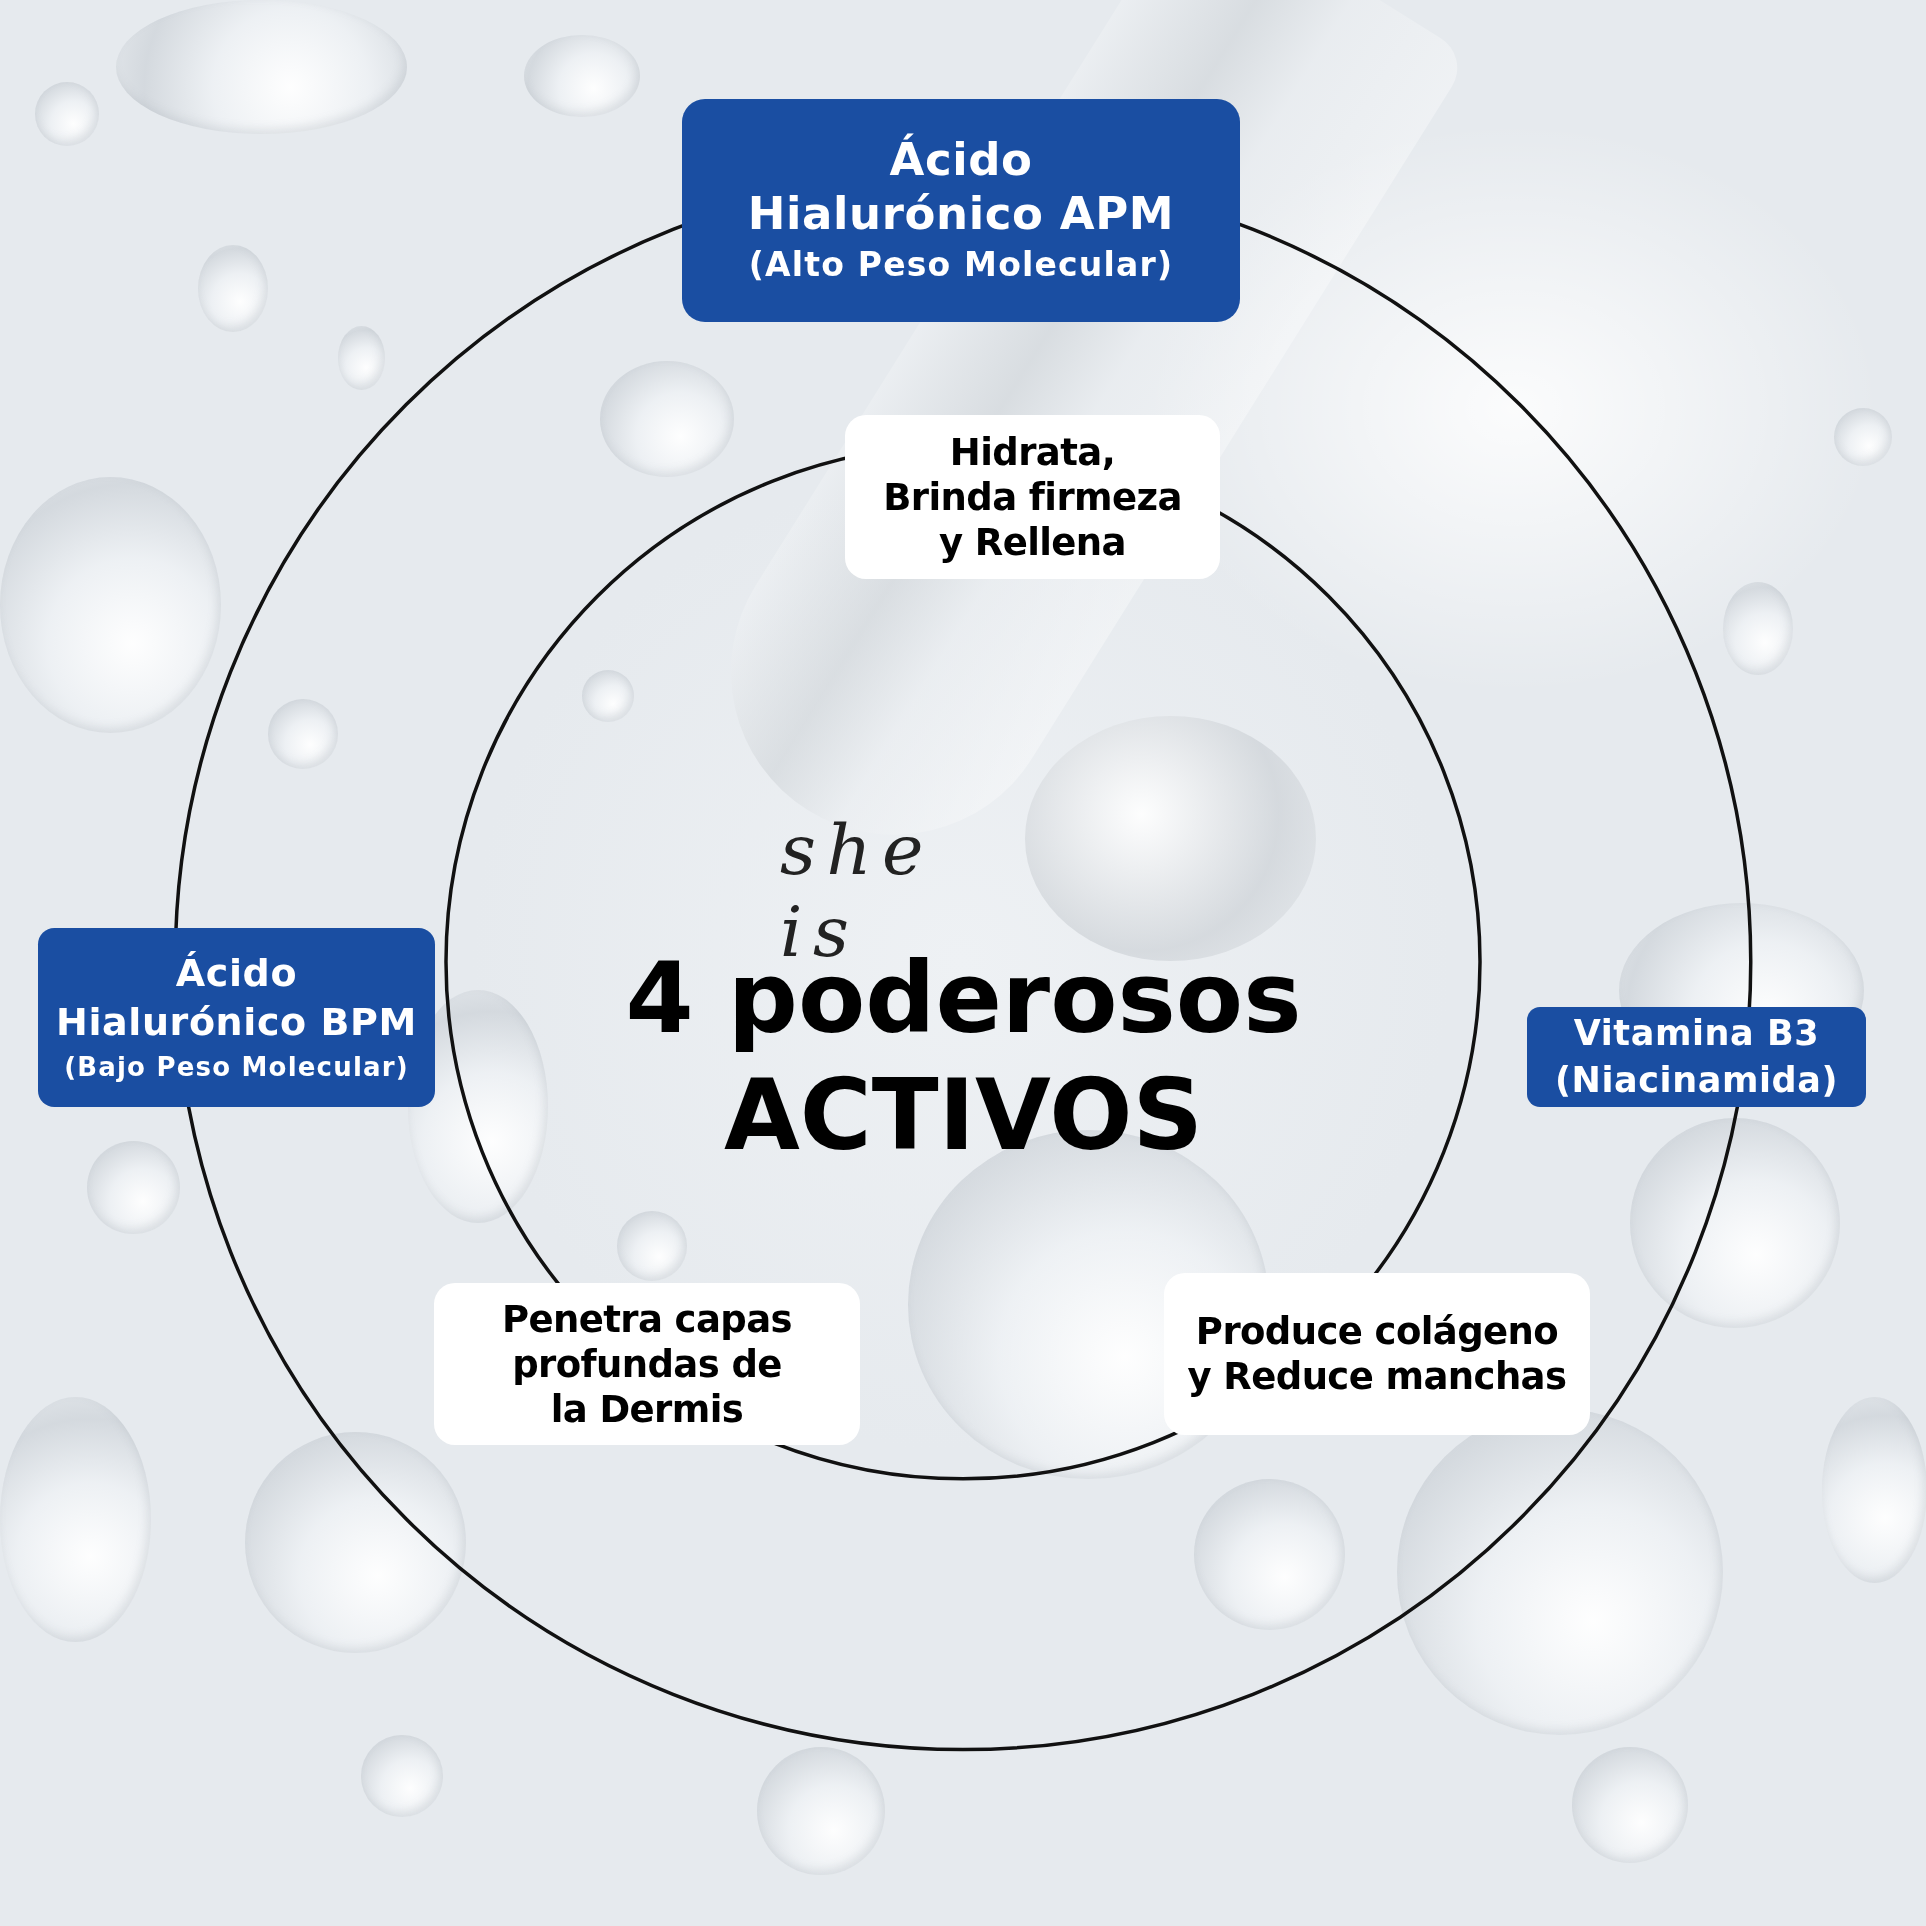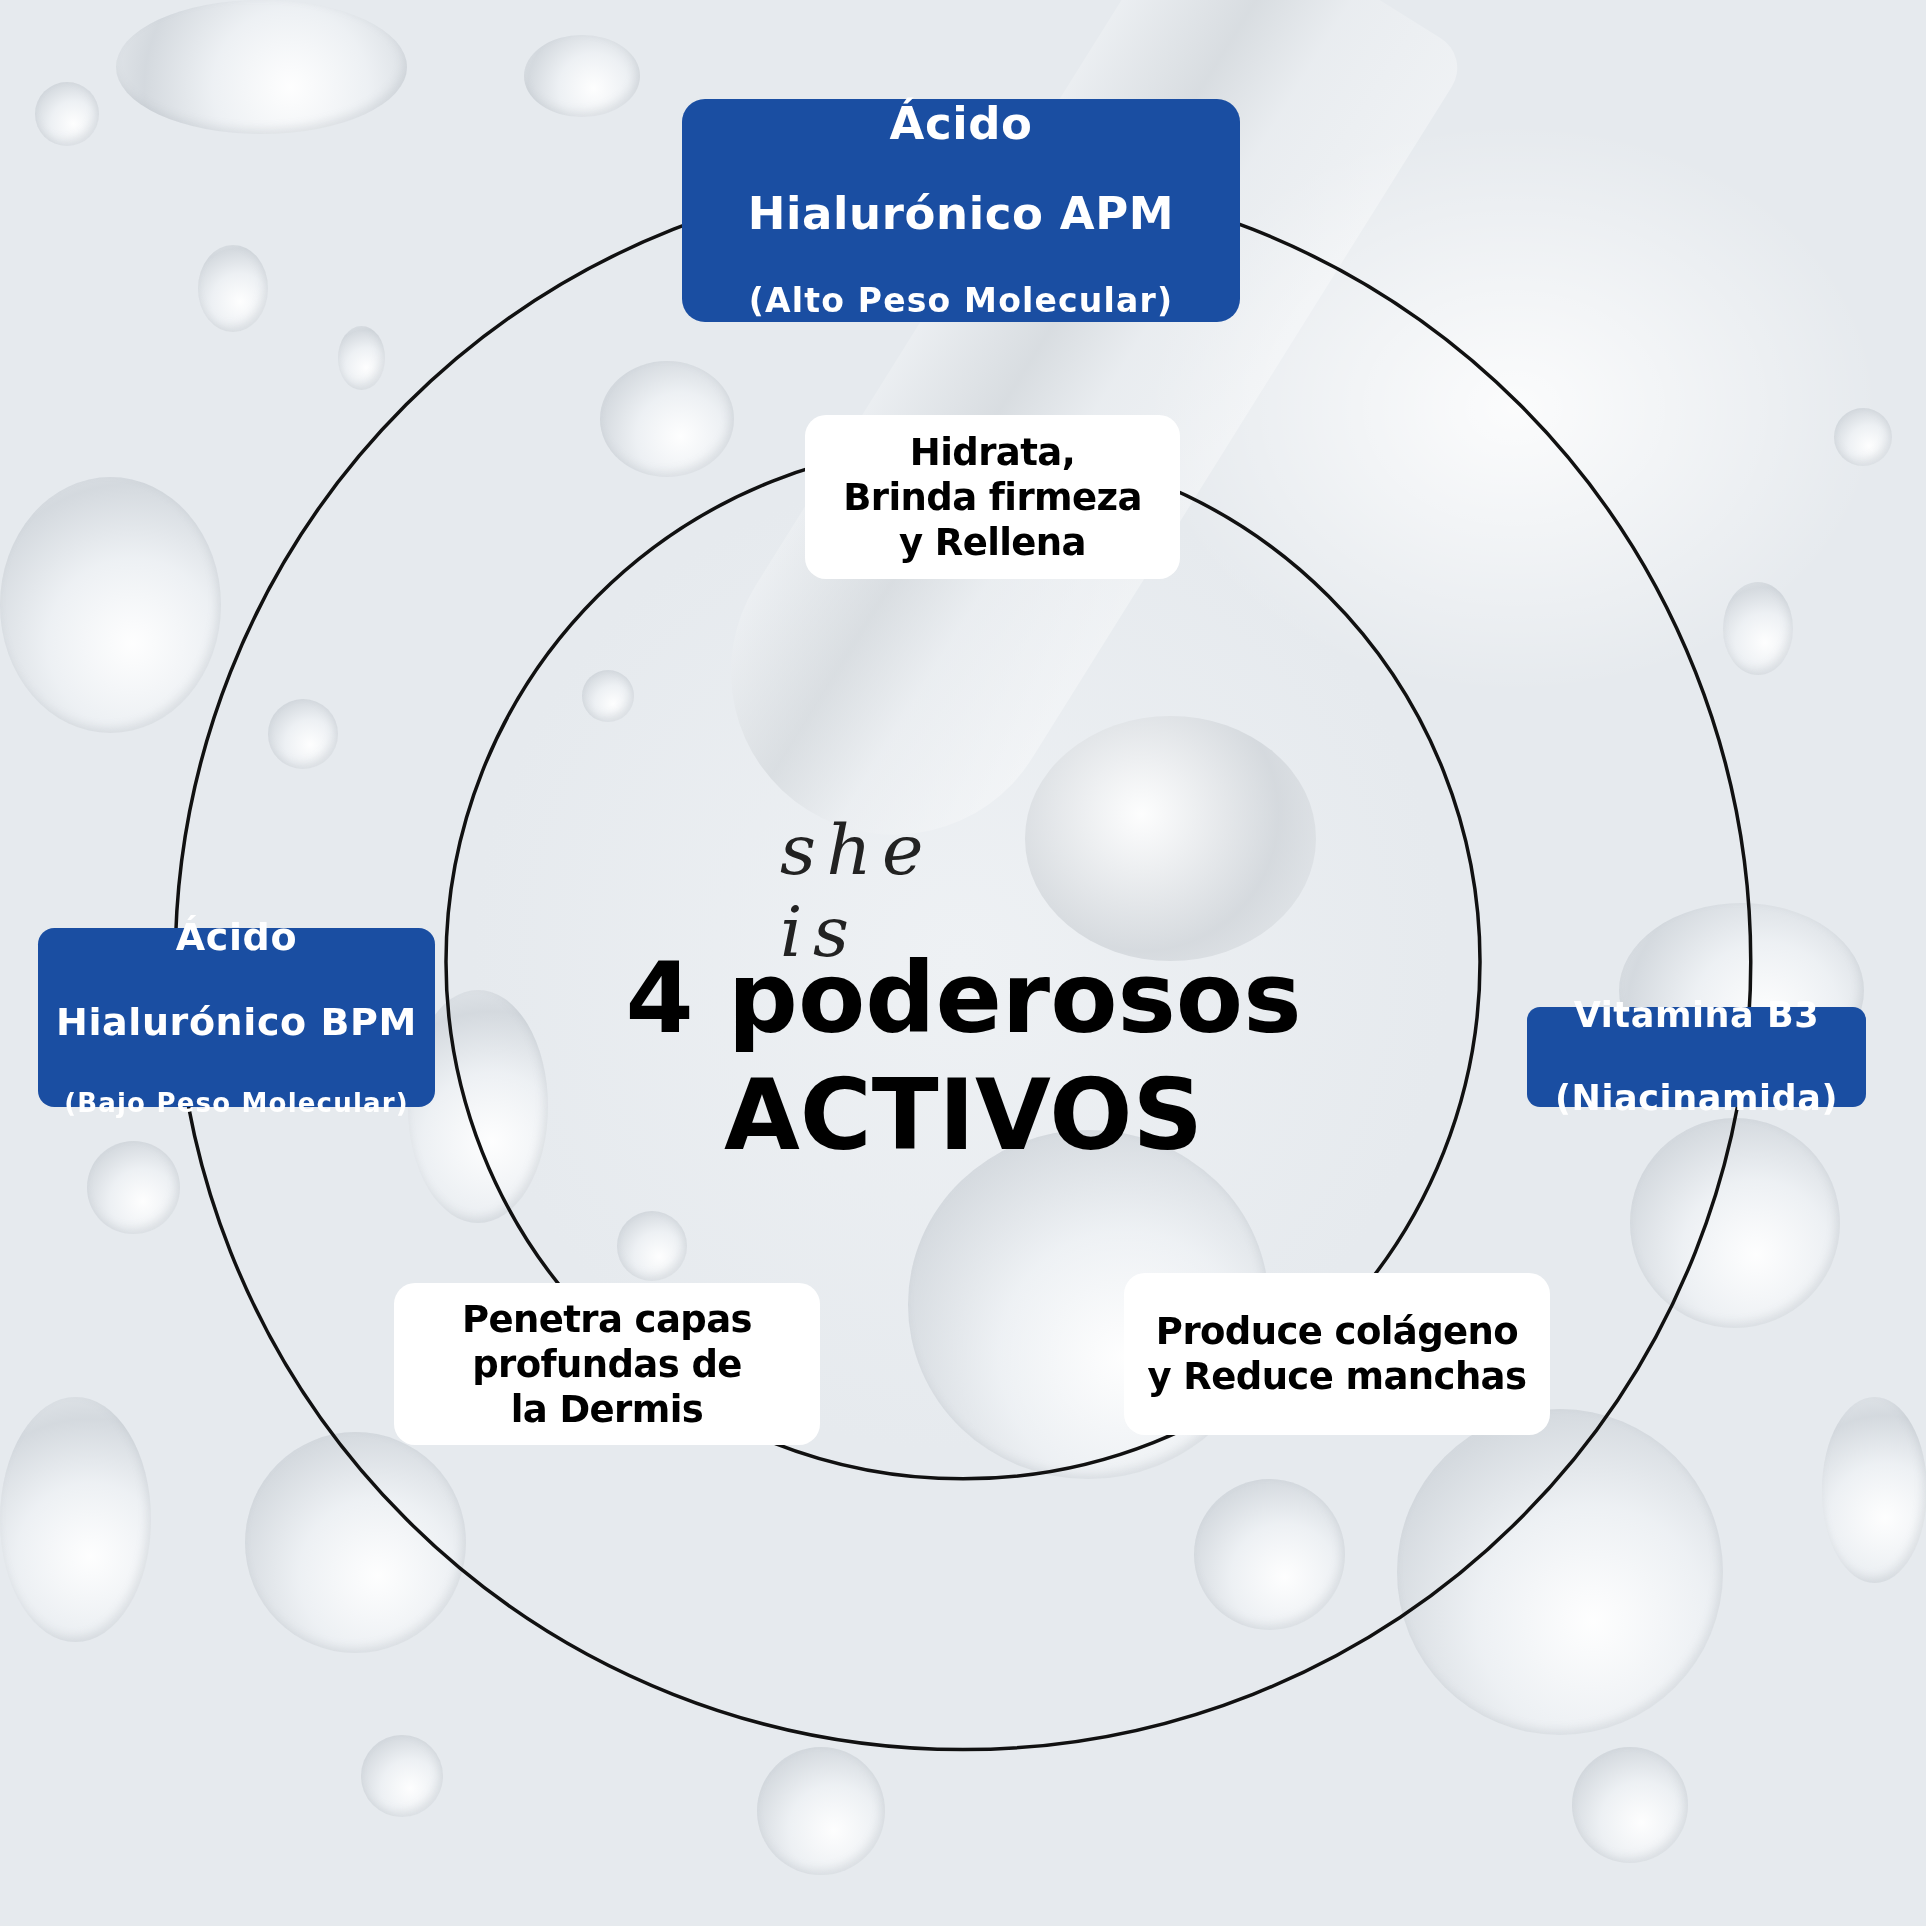--- a/index.html
+++ b/index.html
@@ -16,22 +16,22 @@
              background: linear-gradient(90deg, rgba(255,255,255,0.2), rgba(205,210,214,0.55) 35%, rgba(235,238,241,0.6) 60%, rgba(255,255,255,0.35));
              border-radius: 35px 35px 163px 163px; }
   .drop-blob { position: absolute; left: 1025px; top: 716px; width: 291px; height: 245px;
                border-radius: 50%; background: radial-gradient(circle at 40% 40%, rgba(255,255,255,0.9), rgba(200,205,210,0.6) 60%, rgba(230,233,236,0.3)); }
   .droplet { position: absolute; border-radius: 50%;
              background: radial-gradient(circle at 60% 65%, rgba(255,255,255,0.95) 0%, rgba(240,243,246,0.7) 40%, rgba(200,206,212,0.6) 75%, rgba(220,224,228,0.2) 100%);
              box-shadow: inset -3.5px -4.7px 8.2px rgba(160,168,176,0.25); }
   svg.rings { position: absolute; left: 0; top: 0; }
   .box { position: absolute; display: flex; flex-direction: column; align-items: center; justify-content: center;
          text-align: center; box-sizing: border-box; }
-  .blue { background: #1a4ea2; color: #ffffff; border-radius: 23px; font-weight: bold; gap: 36px; }
-  .white { background: #ffffff; color: #000000; border-radius: 21px; font-weight: bold; }
+  .blue { background: #1a4ea2; color: #ffffff; border-radius: 23px; font-weight: bold; }
+  .white { background: #ffffff; color: #000000; border-radius: 21px; font-weight: bold; margin-left: 40px; }
   .blue .l1 { font-size: 45px; line-height: 54px; letter-spacing: 0.6px; }
   .blue .l3 { font-size: 33px; line-height: 47px; letter-spacing: 1.2px; }
   .white .t { font-size: 37px; line-height: 45px; letter-spacing: -0.6px; }
   .logo { position: absolute; left: 780px; top: 809px; width: 105px; height: 105px;
           font-family: "DejaVu Serif", serif; font-style: italic; font-size: 70px; color: #222;
           font-weight: normal; letter-spacing: 10.5px; }
   .headline { position: absolute; left: 582px; width: 763px; text-align: center; color: #000;
               font-family: "DejaVu Sans", sans-serif; font-weight: bold; }
   .h1 { top: 943px; font-size: 98px; line-height: 111px; }
   .h2 { top: 1060px; font-size: 98px; line-height: 111px; }

